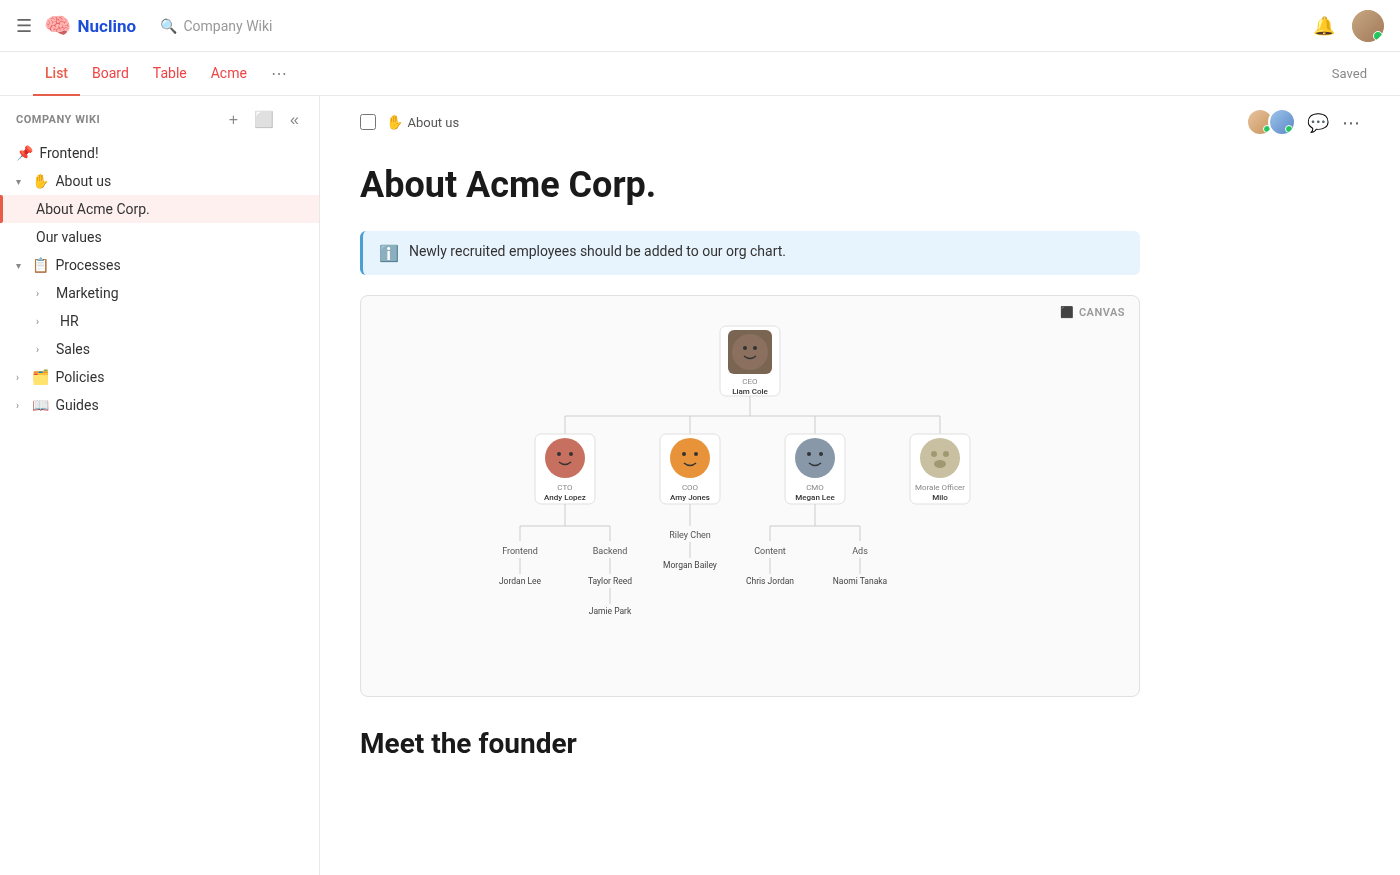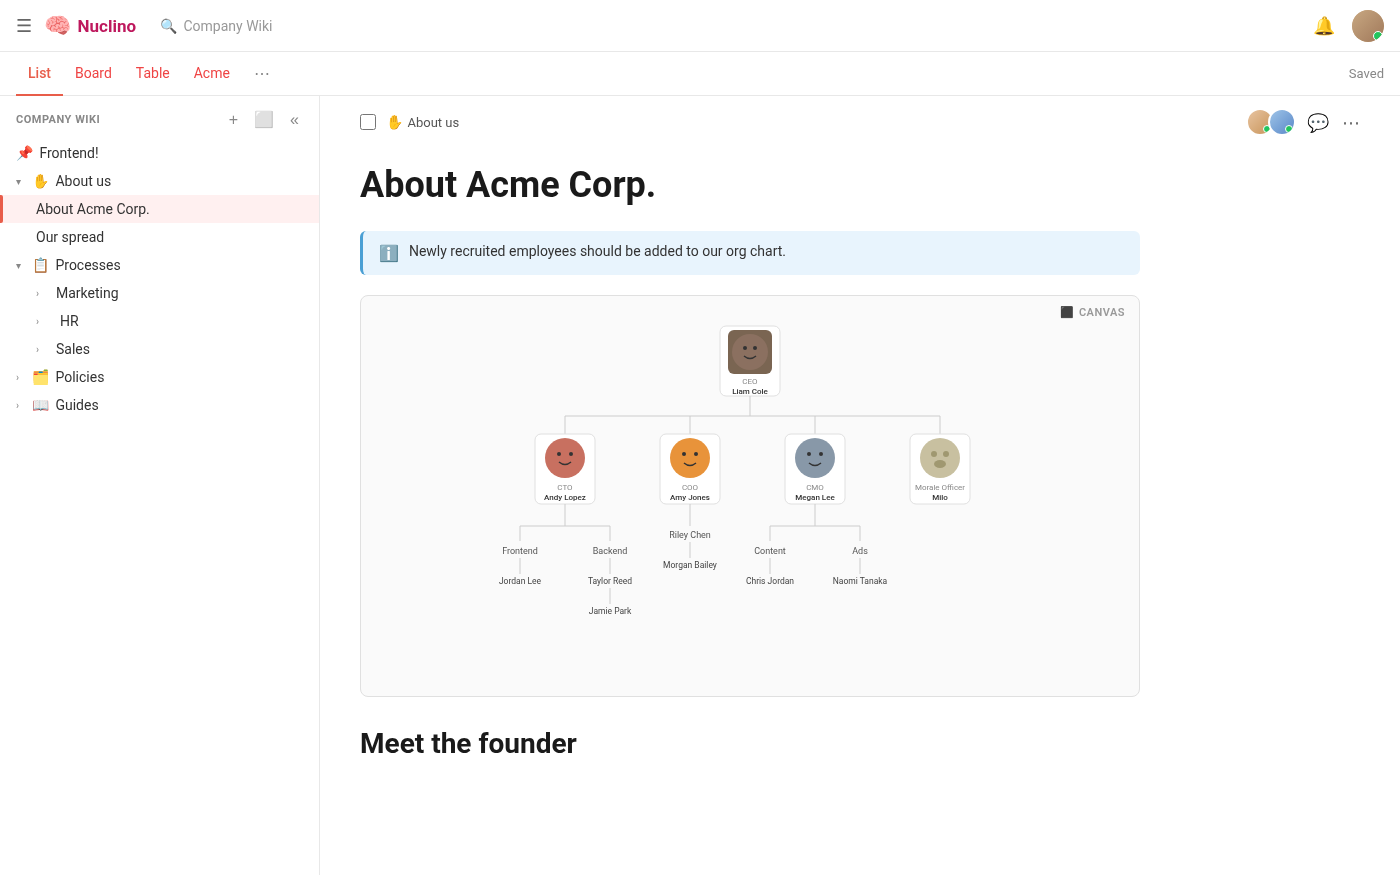--- a/index.html
+++ b/index.html
@@ -7,33 +7,33 @@
 
     
     .top-nav {
       display: flex; align-items: center; height: 52px;
       border-bottom: 1px solid #e8e8e8; padding: 0 16px;
       position: relative;
     }
     .hamburger-icon { cursor: pointer; margin-right: 12px; color: #666; font-size: 18px; }
     .logo { display: flex; align-items: center; gap: 6px; margin-right: 24px; }
     .logo-brain { color: #e85d4a; font-size: 22px; }
-    .logo-text { font-weight: 700; font-size: 17px; color: #be185d; }
+    .logo-text { font-weight: 700; font-size: 17px; color: #1d4ed8; }
     .search-area { display: flex; align-items: center; gap: 6px; color: #999; font-size: 14px; cursor: pointer; }
     .search-icon { font-size: 14px; }
     .top-nav-right { margin-left: auto; display: flex; align-items: center; gap: 16px; }
     .bell-icon { font-size: 18px; color: #666; cursor: pointer; position: relative; }
     .avatar-top { width: 32px; height: 32px; border-radius: 50%; background: #c8a882; display: flex; align-items: center; justify-content: center; overflow: hidden; cursor: pointer; position: relative; }
     .avatar-top::after { content: ''; width: 8px; height: 8px; background: #22c55e; border-radius: 50%; position: absolute; bottom: 1px; right: 1px; border: 1.5px solid #fff; }
     .avatar-img { width: 100%; height: 100%; object-fit: cover; background: linear-gradient(135deg, #c8a882, #a0785a); border-radius: 50%; }
 
     
     .sub-nav {
       display: flex; align-items: center; height: 44px;
-      border-bottom: 1px solid #e8e8e8; padding: 0 16px;
+      border-bottom: 1px solid #e8e8e8; padding: 0 33px;
     }
     .tab { padding: 0 12px; height: 44px; display: flex; align-items: center; font-size: 14px; cursor: pointer; color: #ef4444; border-bottom: 2px solid transparent; margin-bottom: -1px; }
     .tab.active { color: #e85d4a; border-bottom: 2px solid #e85d4a; font-weight: 500; }
     .tab-more { margin-left: 4px; color: #888; cursor: pointer; font-size: 16px; padding: 4px 8px; }
     .saved-label { margin-left: auto; color: #888; font-size: 13px; }
 
     
     .main-layout { display: flex; height: calc(875px - 96px); }
 
     
@@ -147,21 +147,21 @@
       <span class="item-label">About us</span>
       <span class="item-check">☐</span>
     </div>
 
     <div class="sidebar-item sidebar-child active">
       <span class="item-label">About Acme Corp.</span>
       <span class="item-check">☐</span>
     </div>
 
     <div class="sidebar-item sidebar-child">
-      <span class="item-label">Our spread</span>
+      <span class="item-label">Our values</span>
       <span class="item-check">☐</span>
     </div>
 
 
     <div class="sidebar-item">
       <span class="chevron">▾</span>
       <span class="item-icon">📋</span>
       <span class="item-label">Processes</span>
       <span class="item-check">☐</span>
     </div>

